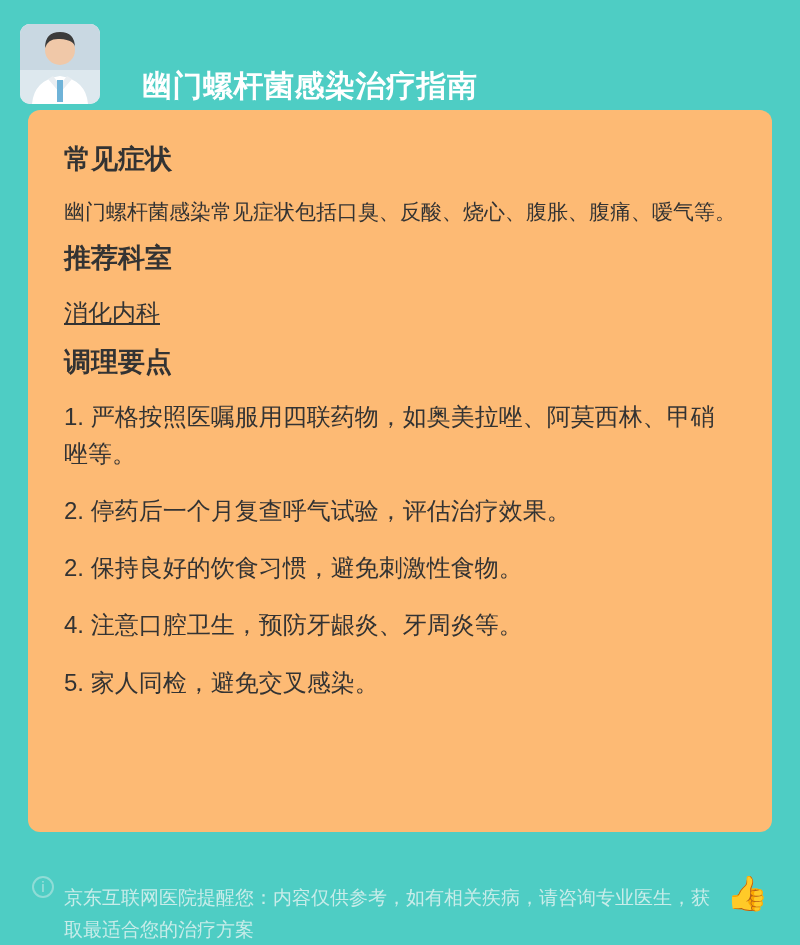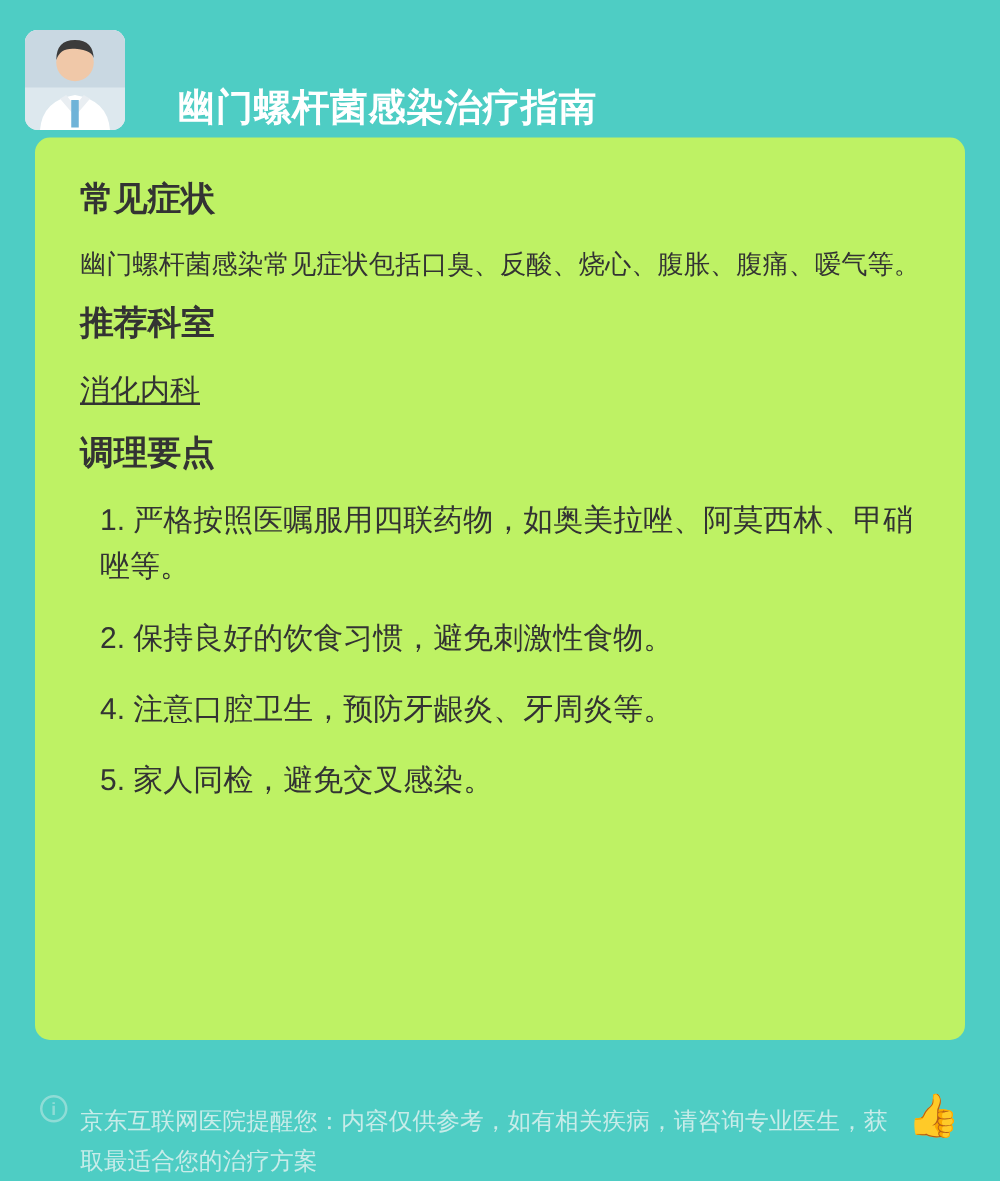--- a/index.html
+++ b/index.html
@@ -52,21 +52,21 @@
     white-space: nowrap;
   }
 
   
   .card {
     position: absolute;
     left: 28px;
     top: 110px;
     width: 744px;
     height: 722px;
-    background: #bef264;
+    background: #fdba74;
     border-radius: 12px;
     box-sizing: border-box;
     padding: 30px 36px 20px 36px;
     overflow: hidden;
   }
 
   .section-heading {
     font-size: 27px;
     font-weight: bold;
     color: #333333;
@@ -96,21 +96,21 @@
   .steps {
     margin: 0;
     padding: 0;
     list-style: none;
   }
 
   .steps li {
     font-size: 24px;
     color: #333333;
     line-height: 1.55;
-    margin: 0 0 20px 16px;
+    margin: 0 0 20px 0;
   }
 
   
   .footer {
     position: absolute;
     left: 28px;
     top: 848px;
     width: 744px;
     height: 80px;
   }
@@ -177,20 +177,21 @@
 
     <h2 class="section-heading">常见症状</h2>
     <p class="body-text">幽门螺杆菌感染常见症状包括口臭、反酸、烧心、腹胀、腹痛、嗳气等。</p>
 
     <h2 class="section-heading">推荐科室</h2>
     <p class="plain-line">消化内科</p>
 
     <h2 class="section-heading">调理要点</h2>
     <ul class="steps">
       <li>1. 严格按照医嘱服用四联药物，如奥美拉唑、阿莫西林、甲硝唑等。</li>
+      <li>2. 停药后一个月复查呼气试验，评估治疗效果。</li>
       <li>2. 保持良好的饮食习惯，避免刺激性食物。</li>
       <li>4. 注意口腔卫生，预防牙龈炎、牙周炎等。</li>
       <li>5. 家人同检，避免交叉感染。</li>
     </ul>
 
   </div>
 
   <div class="footer">
     <div class="footer-icon">i</div>
     <div class="footer-text">京东互联网医院提醒您：内容仅供参考，如有相关疾病，请咨询专业医生，获取最适合您的治疗方案</div>

